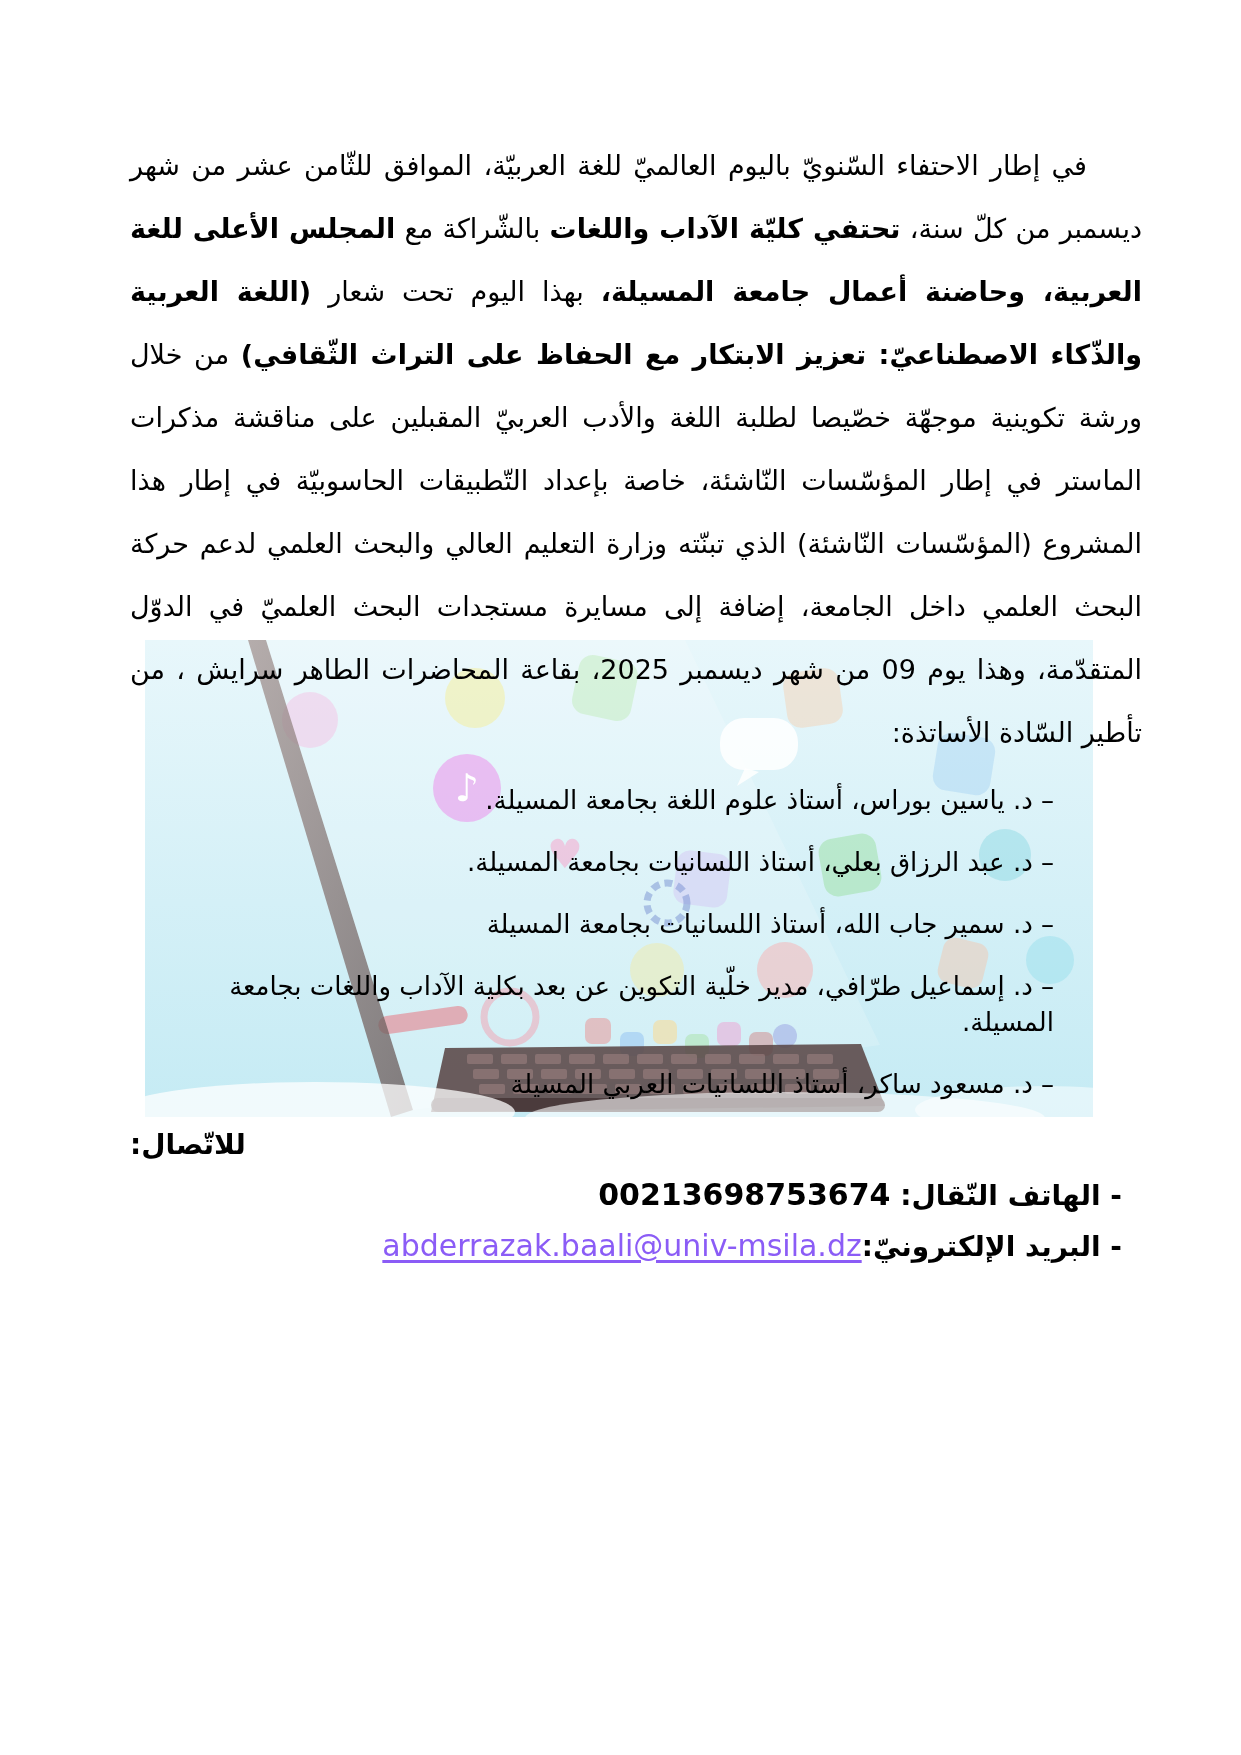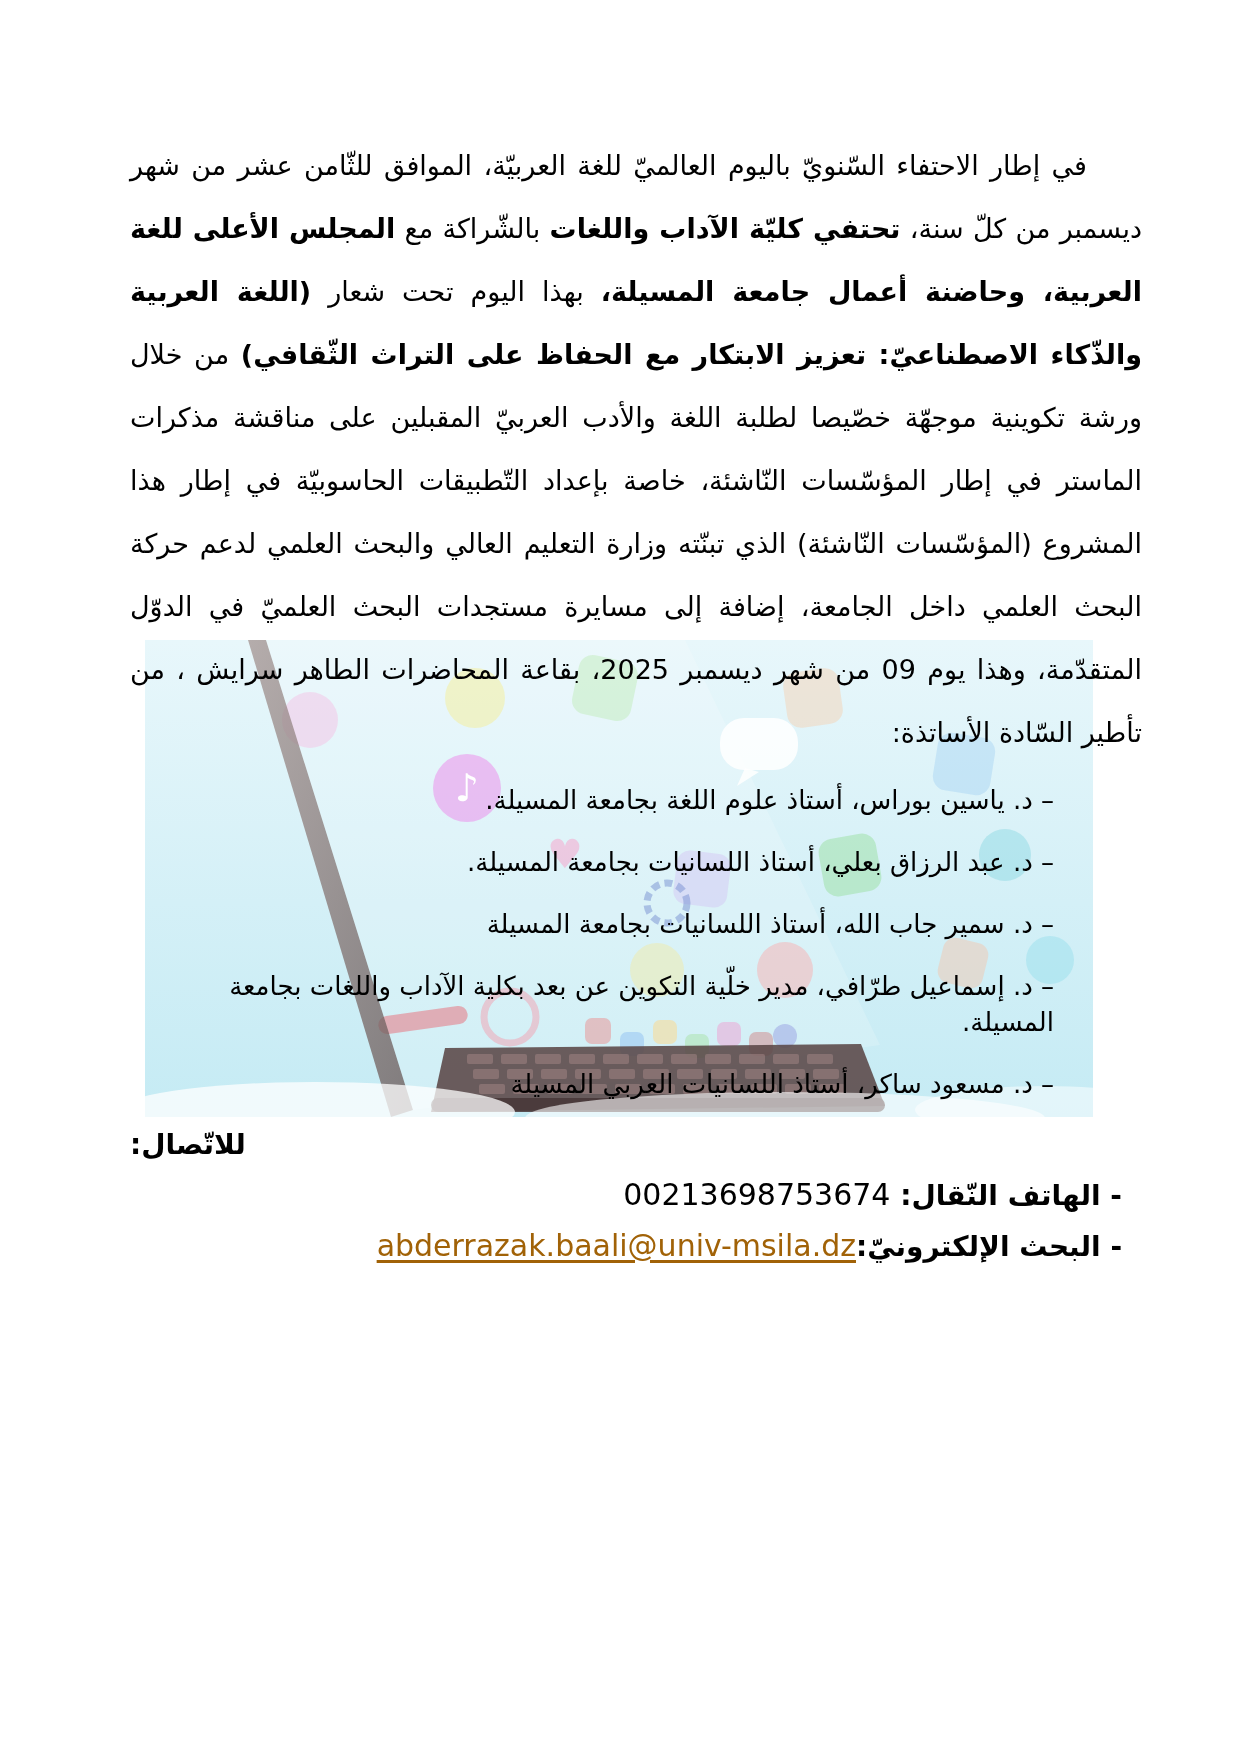--- a/index.html
+++ b/index.html
@@ -60,26 +60,26 @@
     margin: 20px 16px 0 0;
     text-align: left;
   }
   .contact-line {
     font-size: 28px;
     font-weight: 700;
     margin: 16px 20px 0 0;
     text-align: right;
   }
   .phone-number {
-    font-weight: 400;
+    font-weight: 700;
     font-size: 30px;
     letter-spacing: 0.5px;
   }
   .email-link {
-    color: #a16207;
+    color: #8b5cf6;
     font-size: 30px;
     font-weight: 400;
     text-decoration: underline;
     text-underline-offset: 4px;
   }
 </style>
 </head>
 <body>
 
 <div class="page">
@@ -203,17 +203,17 @@
       </ul>
 
     <div class="contact-heading">للاتّصال:</div>
 
     <div class="contact-line">
       <span>- الهاتف النّقال:</span>
       <span class="phone-number">00213698753674</span>
     </div>
 
     <div class="contact-line">
-      <span>- البحث الإلكترونيّ:</span><a class="email-link" href="#">abderrazak.baali@univ-msila.dz</a>
+      <span>- البريد الإلكترونيّ:</span><a class="email-link" href="#">abderrazak.baali@univ-msila.dz</a>
     </div>
 
   </div>
 </div>
 
 </body></html>

